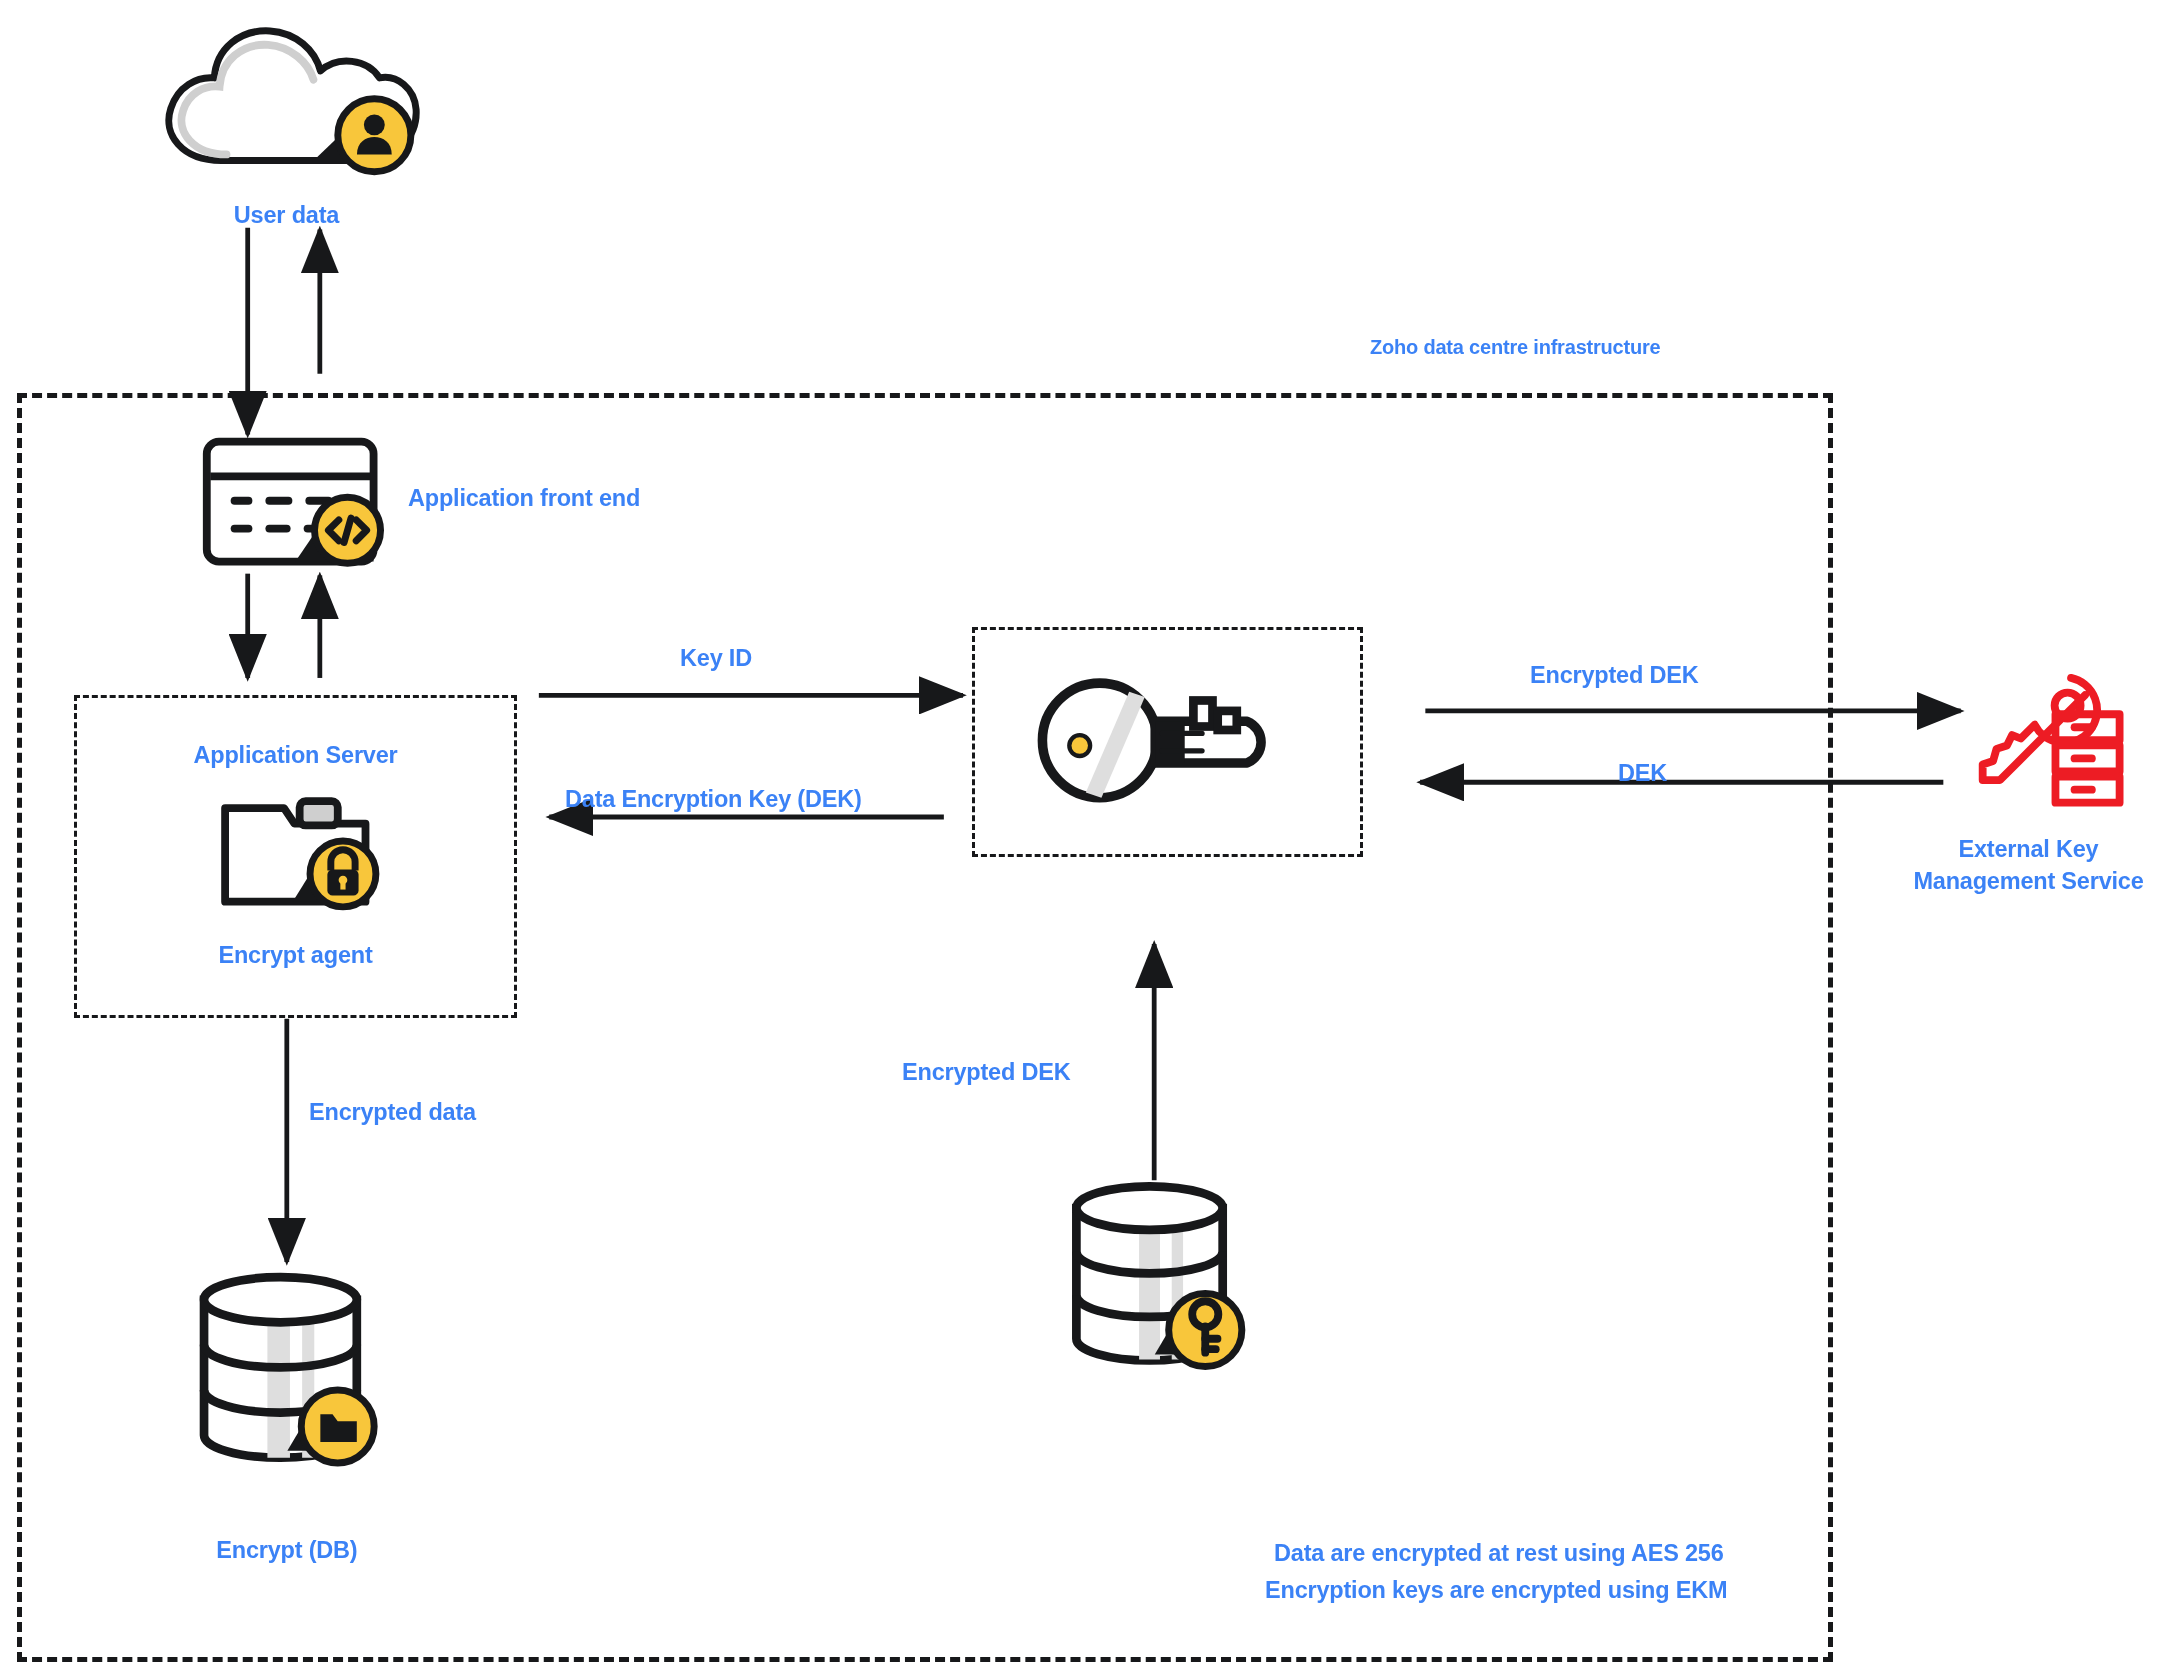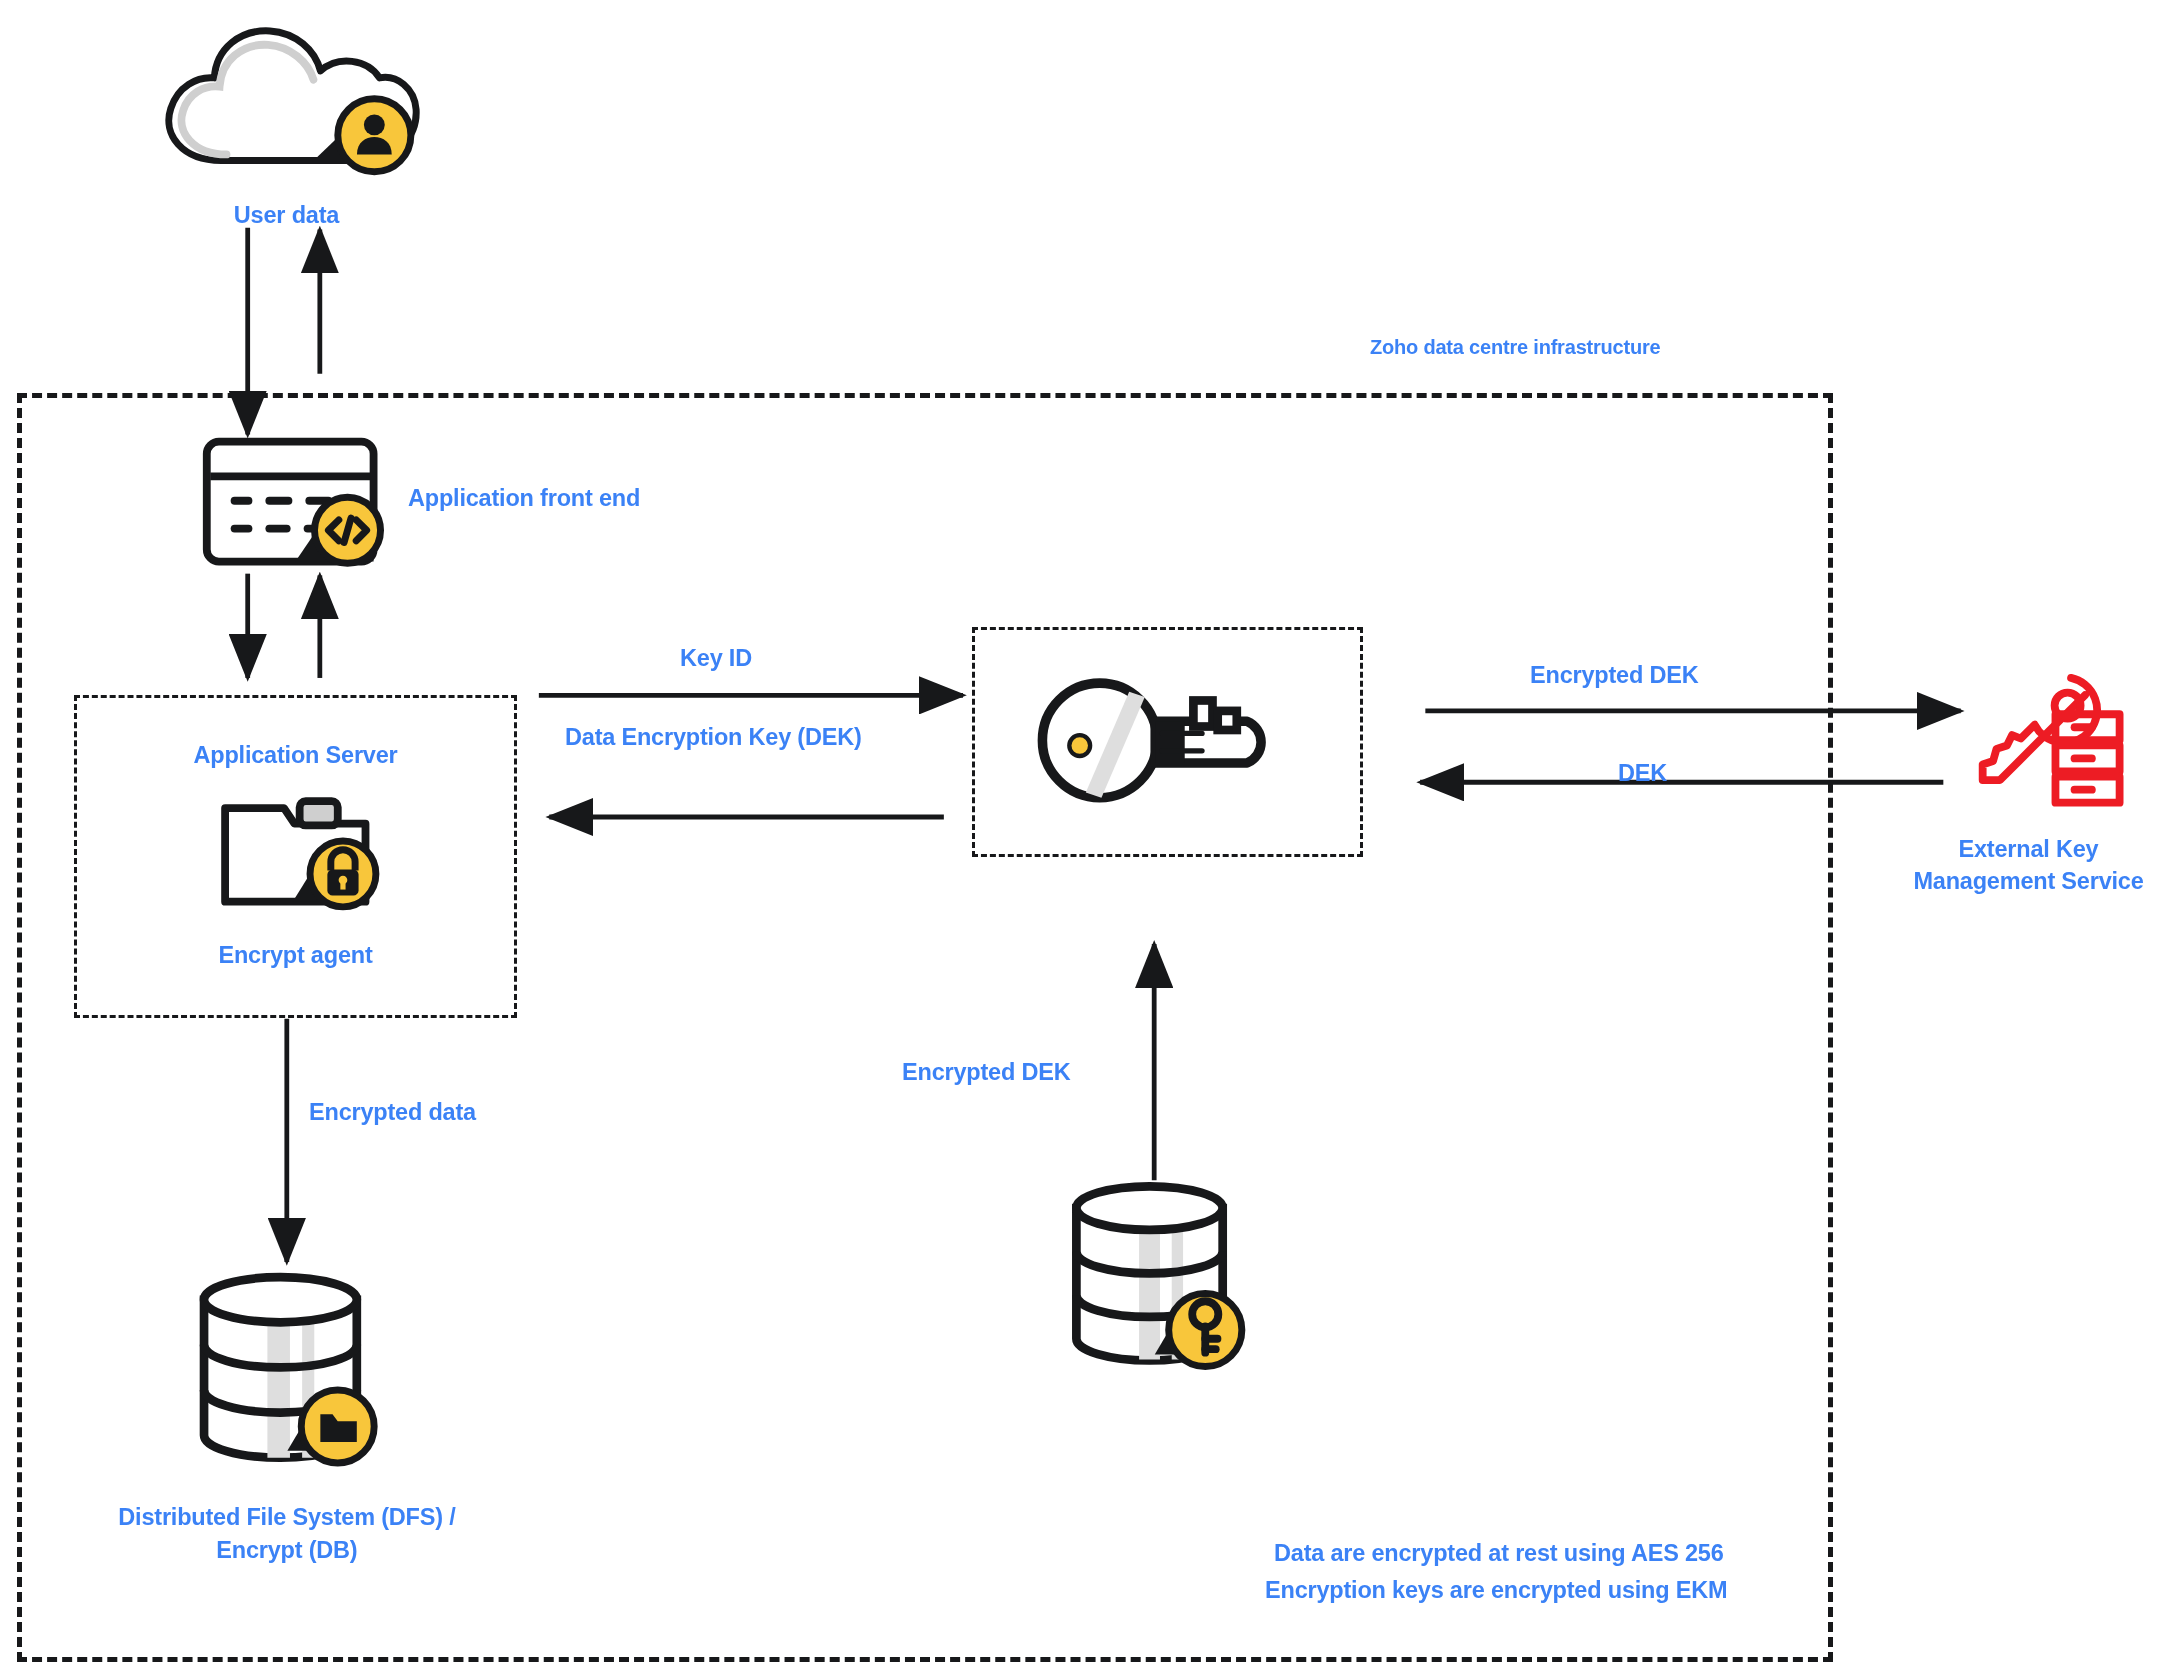--- a/index.html
+++ b/index.html
@@ -189,42 +189,41 @@
       <path d="M116 16 L116 222" stroke="#dedede" stroke-width="26"></path>
       <path d="M150 16 L150 222" stroke="#dedede" stroke-width="14"></path>
       <ellipse cx="118" cy="40" rx="88" ry="26" fill="#ffffff" stroke="#17181a" stroke-width="10"></ellipse>
       <path d="M30 92 A88 26 0 0 0 206 92" fill="none" stroke="#17181a" stroke-width="10"></path>
       <path d="M30 144 A88 26 0 0 0 206 144" fill="none" stroke="#17181a" stroke-width="10"></path>
       <path d="M158 160 L208 160 L208 214 L126 214 Z" fill="#17181a"></path>
       <circle cx="184" cy="186" r="42" fill="#F8C63B" stroke="#17181a" stroke-width="8"></circle>
       <path d="M164 172 L178 172 L184 180 L206 180 L206 204 L164 204 Z" fill="#17181a"></path>
     </svg>
   </div>
-  <div class="abs lbl center" style="left:17.4px; top:1502px; width:539px;">Distributed File System (DFS) /</div>
   <div class="abs lbl center" style="left:17.4px; top:1535px; width:539px;">Encrypt (DB)</div>
 
   <div class="node-wrap" style="left:1052px; top:1175px;">
     <svg width="209" height="209" viewBox="0 0 240 240">
       <path d="M28 38 L28 188 A84 25 0 0 0 196 188 L196 38 Z" fill="#ffffff" stroke="#17181a" stroke-width="10"></path>
       <path d="M112 16 L112 212" stroke="#dedede" stroke-width="24"></path>
       <path d="M144 16 L144 212" stroke="#dedede" stroke-width="13"></path>
       <ellipse cx="112" cy="38" rx="84" ry="25" fill="#ffffff" stroke="#17181a" stroke-width="10"></ellipse>
       <path d="M28 88 A84 25 0 0 0 196 88" fill="none" stroke="#17181a" stroke-width="10"></path>
       <path d="M28 138 A84 25 0 0 0 196 138" fill="none" stroke="#17181a" stroke-width="10"></path>
       <path d="M150 152 L198 152 L198 206 L118 206 Z" fill="#17181a"></path>
       <circle cx="176" cy="178" r="42" fill="#F8C63B" stroke="#17181a" stroke-width="8"></circle>
       <circle cx="176" cy="160" r="15" fill="none" stroke="#17181a" stroke-width="9"></circle>
       <line x1="176" y1="174" x2="176" y2="204" stroke="#17181a" stroke-width="9" stroke-linecap="round"></line>
       <line x1="176" y1="188" x2="190" y2="188" stroke="#17181a" stroke-width="9" stroke-linecap="round"></line>
       <line x1="176" y1="200" x2="188" y2="200" stroke="#17181a" stroke-width="9" stroke-linecap="round"></line>
     </svg>
   </div>
 
   <div class="abs lbl" style="left:680px; top:643px;">Key ID</div>
-  <div class="abs lbl" style="left:565px; top:722px;">Data Encryption Key (DEK)</div>
+  <div class="abs lbl" style="left:565px; top:784px;">Data Encryption Key (DEK)</div>
   <div class="abs lbl" style="left:1530px; top:660px;">Encrypted DEK</div>
   <div class="abs lbl" style="left:1618px; top:758px;">DEK</div>
   <div class="abs lbl" style="left:309px; top:1097px;">Encrypted data</div>
   <div class="abs lbl" style="left:902px; top:1057px;">Encrypted DEK</div>
 
   <div class="abs lbl" style="left:1274px; top:1538px;">Data are encrypted at rest using AES 256</div>
   <div class="abs lbl" style="left:1265px; top:1575px;">Encryption keys are encrypted using EKM</div>
 
 </div>
 

